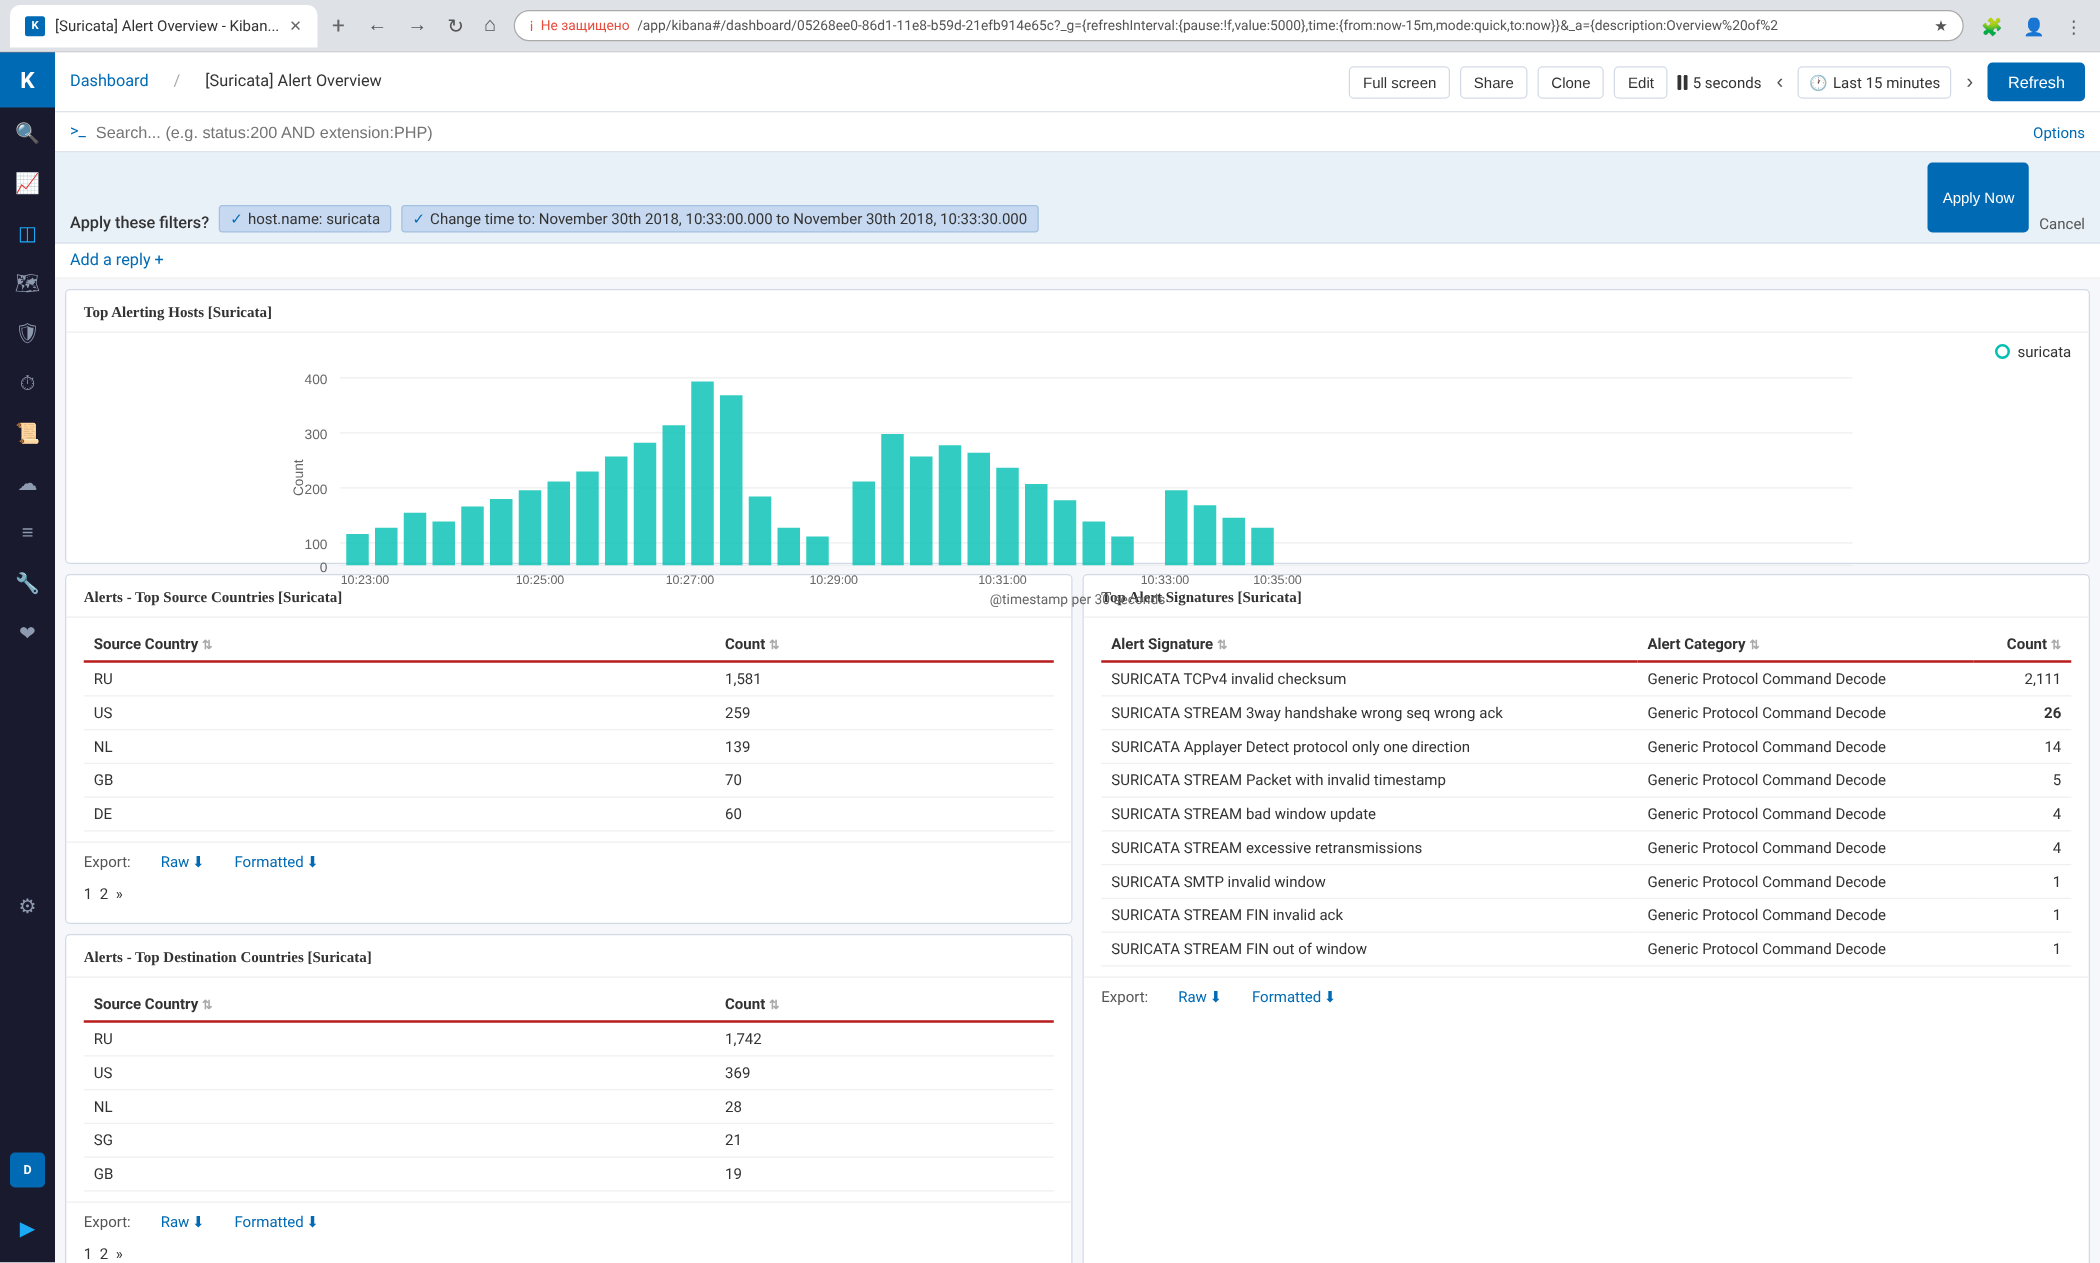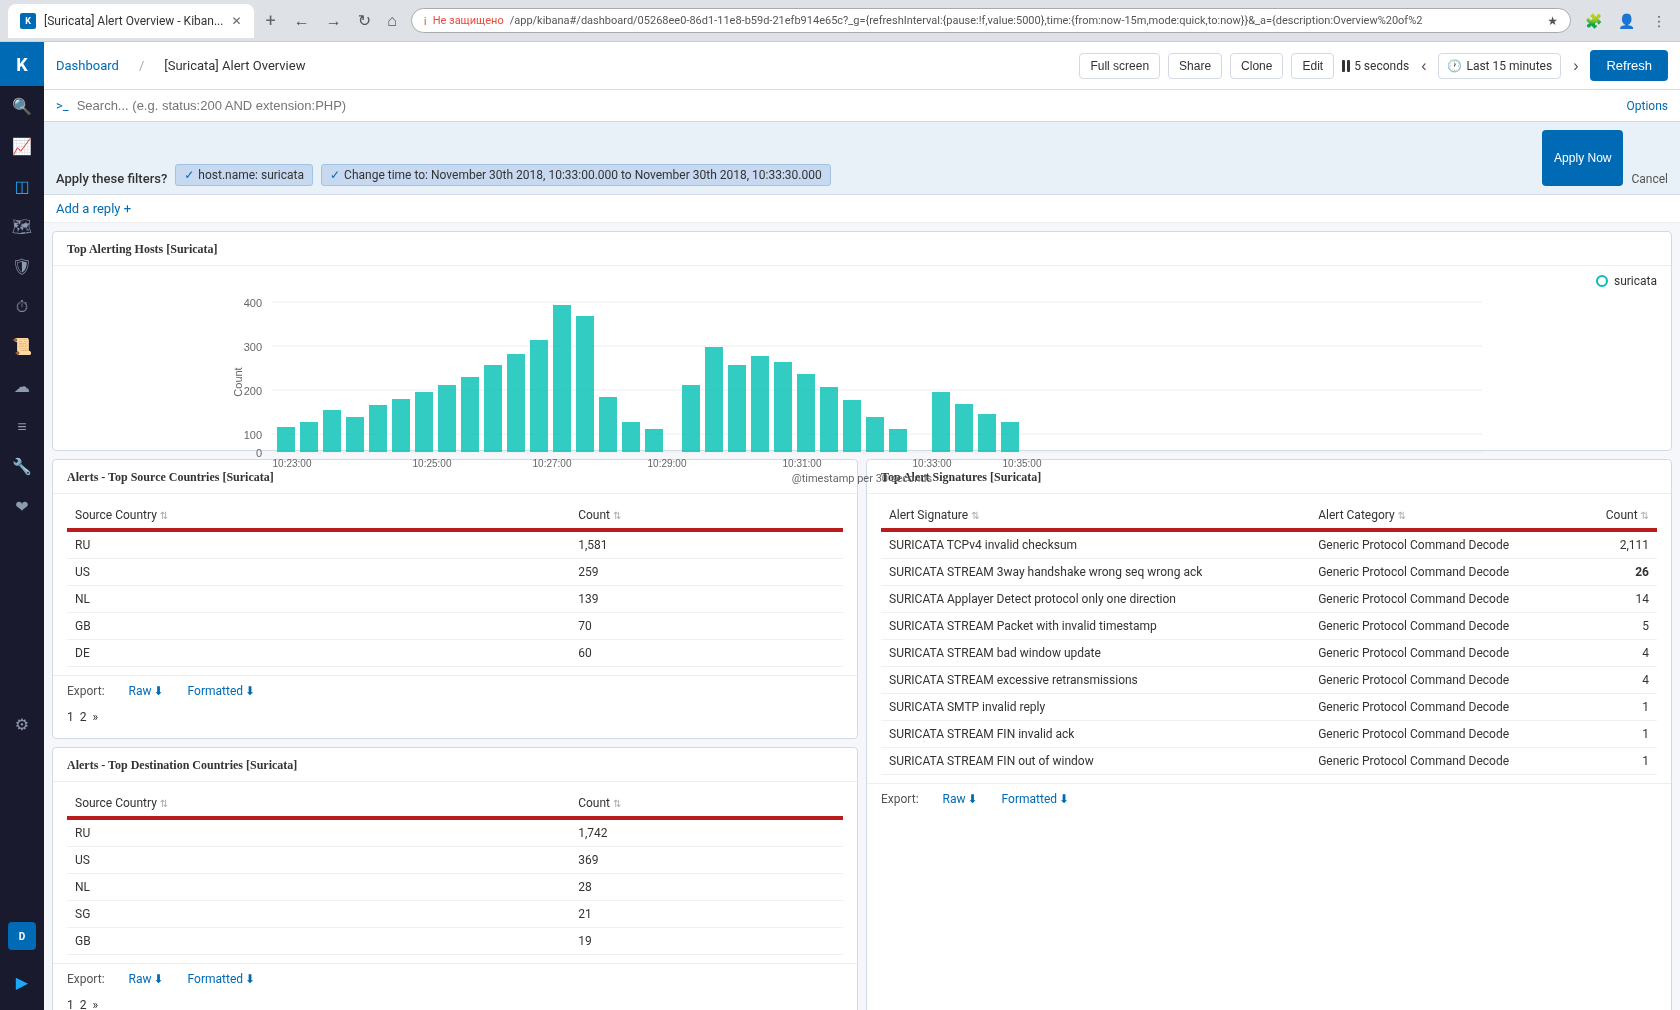--- a/index.html
+++ b/index.html
@@ -68,21 +68,21 @@
 
     
     .chart-panel { grid-column: 1 / -1; min-height: 220px; }
     .chart-container { padding: 8px 14px; position: relative; }
     .chart-legend { display: flex; justify-content: flex-end; align-items: center; gap: 6px; font-size: 12px; margin-bottom: 4px; }
 
     
     .table-panel { min-height: 280px; }
     .table-container { padding: 8px 14px; }
     table { width: 100%; border-collapse: collapse; font-size: 12px; }
-    th { text-align: left; padding: 6px 8px; border-bottom: 4px solid #b91c1c; font-weight: 400; color: #333; cursor: pointer; white-space: nowrap; }
+    th { text-align: left; padding: 6px 8px; border-bottom: 2px solid #b91c1c; font-weight: 700; color: #333; cursor: pointer; white-space: nowrap; }
     th .sort-icon { color: #aaa; font-size: 10px; }
     td { padding: 6px 8px; border-bottom: 1px solid #f0f0f0; }
 
     .export-row { padding: 8px 14px; font-size: 12px; color: #555; border-top: 1px solid #eee; display: flex; align-items: center; gap: 4px; }
     .export-link { color: #006bb4; cursor: pointer; text-decoration: none; display: flex; align-items: center; gap: 2px; margin-left: 20px; }
     .pagination { display: flex; align-items: center; gap: 6px; padding: 4px 14px 8px; font-size: 12px; color: #006bb4; }
     .pagination span { color: #333; }
     .sig-table td:nth-child(3), .sig-table th:nth-child(3) { text-align: right; }
 
     
@@ -369,21 +369,21 @@
                   <td>SURICATA STREAM bad window update</td>
                   <td>Generic Protocol Command Decode</td>
                   <td style="text-align:right;">4</td>
                 </tr>
                 <tr>
                   <td>SURICATA STREAM excessive retransmissions</td>
                   <td>Generic Protocol Command Decode</td>
                   <td style="text-align:right;">4</td>
                 </tr>
                 <tr>
-                  <td>SURICATA SMTP invalid reply</td>
+                  <td>SURICATA SMTP invalid window</td>
                   <td>Generic Protocol Command Decode</td>
                   <td style="text-align:right;">1</td>
                 </tr>
                 <tr>
                   <td>SURICATA STREAM FIN invalid ack</td>
                   <td>Generic Protocol Command Decode</td>
                   <td style="text-align:right;">1</td>
                 </tr>
                 <tr>
                   <td>SURICATA STREAM FIN out of window</td>

